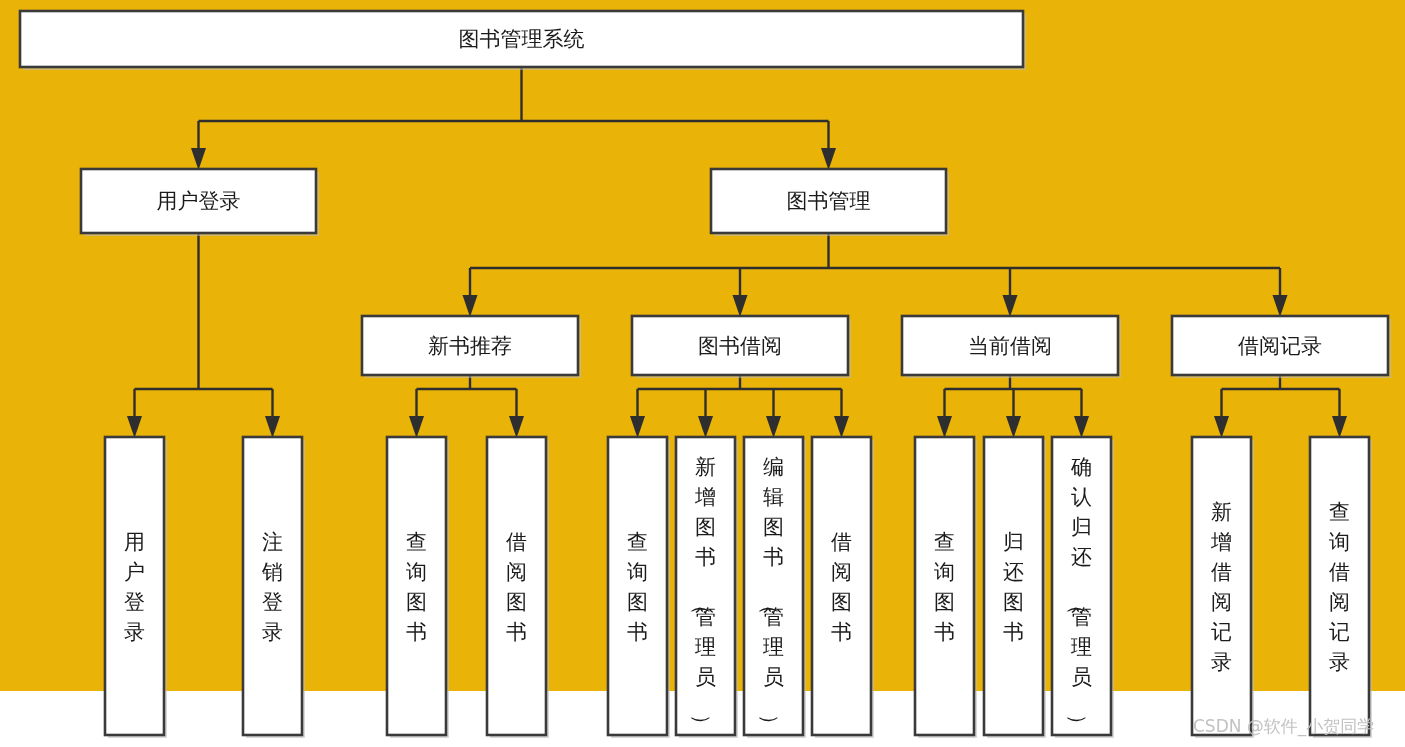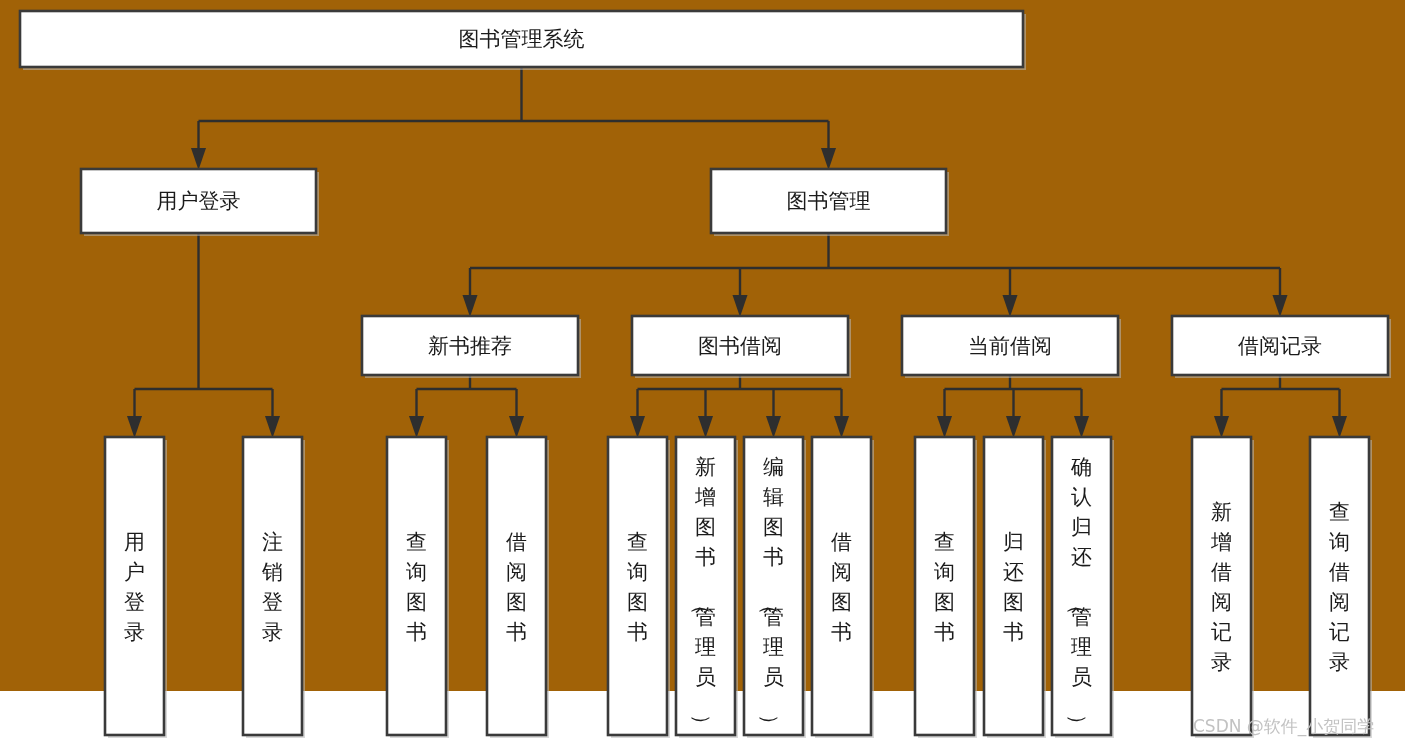--- a/index.html
+++ b/index.html
@@ -11,21 +11,21 @@
   body {
     width: 1405px;
     height: 747px;
     overflow: hidden;
     font-family: "DejaVu Sans", "Liberation Sans", sans-serif;
   }
   #diagram-root {
     position: relative;
     width: 1405px;
     height: 691px;
-    background: #a16207;
+    background: #eab308;
   }
   svg.diagram-canvas {
     position: absolute;
     left: 0;
     top: 0;
     width: 1405px;
     height: 747px;
     display: block;
   }
   .node-box {

